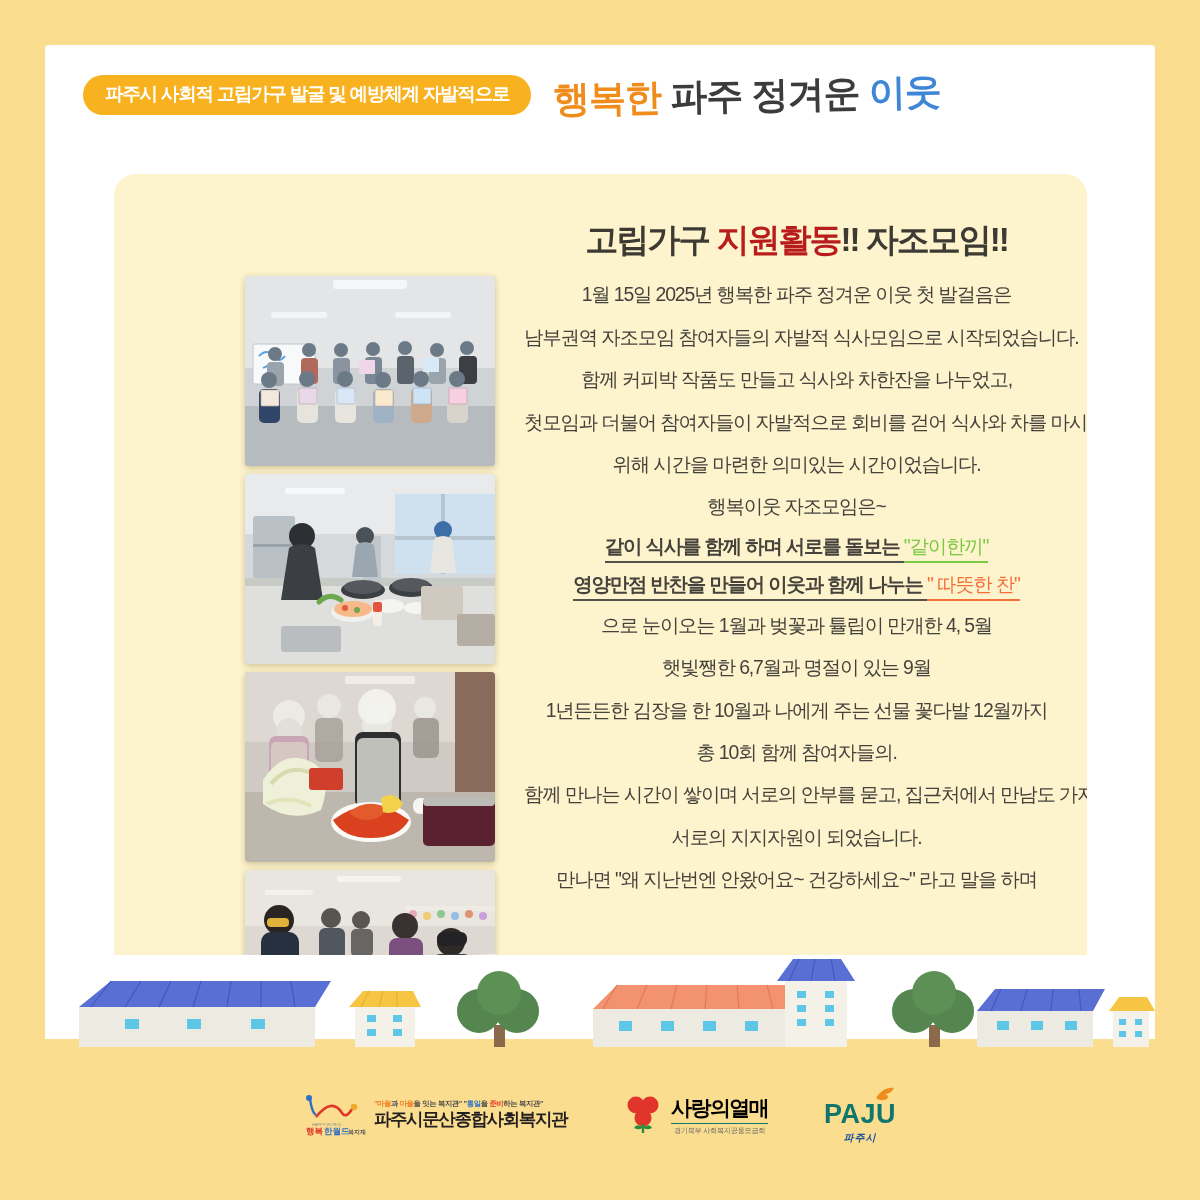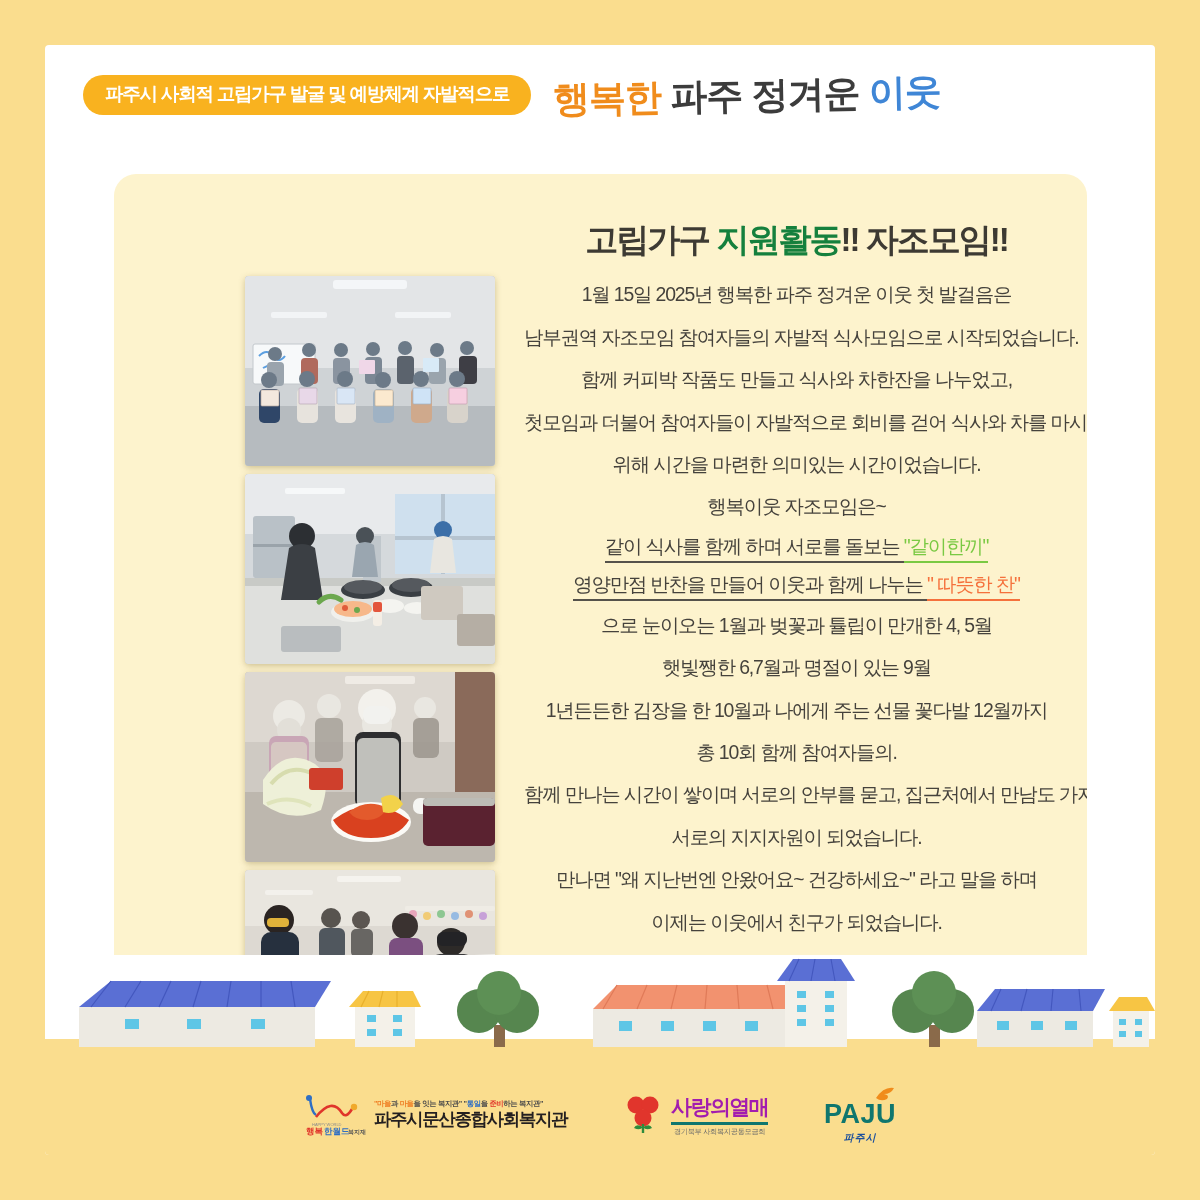--- a/index.html
+++ b/index.html
@@ -112,34 +112,35 @@
 
   .headline {
     font-size: 33px;
     font-weight: bold;
     letter-spacing: -2px;
     color: #3d3a33;
     line-height: 1.1;
     margin-bottom: 16px;
     white-space: nowrap;
   }
-  .headline .hl-green { color: #15803d; }
+  .headline .hl-green { color: #b91c1c; }
 
   .body-line {
     font-size: 19.4px;
     letter-spacing: -1.15px;
     color: #45423c;
     line-height: 1;
     padding: 11px 0 12px;
     white-space: nowrap;
   }
   .ul-wrap { display: block; padding: 8px 0 10px; }
   .seg-plain {
     border-bottom: 2.5px solid #55524b;
     padding-bottom: 4px;
+    font-weight: bold;
   }
   .seg-green {
     color: #7ac943;
     border-bottom: 2.5px solid #7ac943;
     padding-bottom: 4px;
   }
   .seg-orange {
     color: #f5713c;
     border-bottom: 2.5px solid #f5713c;
     padding-bottom: 4px;
@@ -188,29 +189,29 @@
     font-weight: bold;
     letter-spacing: -1.4px;
     color: #231f20;
     white-space: nowrap;
   }
 
   .fruit-name {
     font-size: 21px;
     font-weight: bold;
     letter-spacing: -1.6px;
-    color: #a21caf;
+    color: #000000;
     white-space: nowrap;
   }
   .fruit-sub {
     font-size: 7.2px;
     letter-spacing: -.3px;
     color: #6a6a6a;
     white-space: nowrap;
-    border-top: 3px solid #0f766e;
+    border-top: 1px solid #0f766e;
     padding-top: 2px;
     margin-top: 1px;
     text-align: center;
   }
 
   .paju-word {
     font-size: 27px;
     font-weight: bold;
     letter-spacing: .5px;
     color: #0f766e;
@@ -468,21 +469,20 @@
           <span class="body-line seg-plain">영양만점 반찬을 만들어 이웃과 함께 나누는 </span><span class="body-line seg-orange">" 따뜻한 찬"</span>
         </div>
 
         <div class="body-line">으로 눈이오는 1월과 벚꽃과 튤립이 만개한 4, 5월</div>
         <div class="body-line">햇빛쨍한 6,7월과 명절이 있는 9월</div>
         <div class="body-line">1년든든한 김장을 한 10월과 나에게 주는 선물 꽃다발 12월까지</div>
         <div class="body-line">총 10회 함께 참여자들의.</div>
         <div class="body-line">함께 만나는 시간이 쌓이며 서로의 안부를 묻고, 집근처에서 만남도 가지며</div>
         <div class="body-line">서로의 지지자원이 되었습니다.</div>
         <div class="body-line">만나면 "왜 지난번엔 안왔어요~ 건강하세요~" 라고 말을 하며</div>
-        <div class="body-line">이제는 이웃에서 친구가 되었습니다.</div>
       </div>
 
       <svg class="hearts" viewBox="0 0 150 140">
         <path d="M30 66 c0-16 24-22 30-6 c6-16 30-10 30 6 c0 22-30 44-30 44 S30 88 30 66 z" fill="#e0609c" transform="translate(-14,8) rotate(-8 60 80)"></path>
         <path d="M18 54 c0-20 30-28 38-8 c8-20 38-12 38 8 c0 28-38 56-38 56 S18 82 18 54 z" fill="#d1692a"></path>
         <path d="M92 92 c0-11 17-15 21-4 c4-11 21-7 21 4 c0 15-21 31-21 31 S92 107 92 92 z" fill="#f7b0bd"></path>
       </svg>
 
     </div>
 

